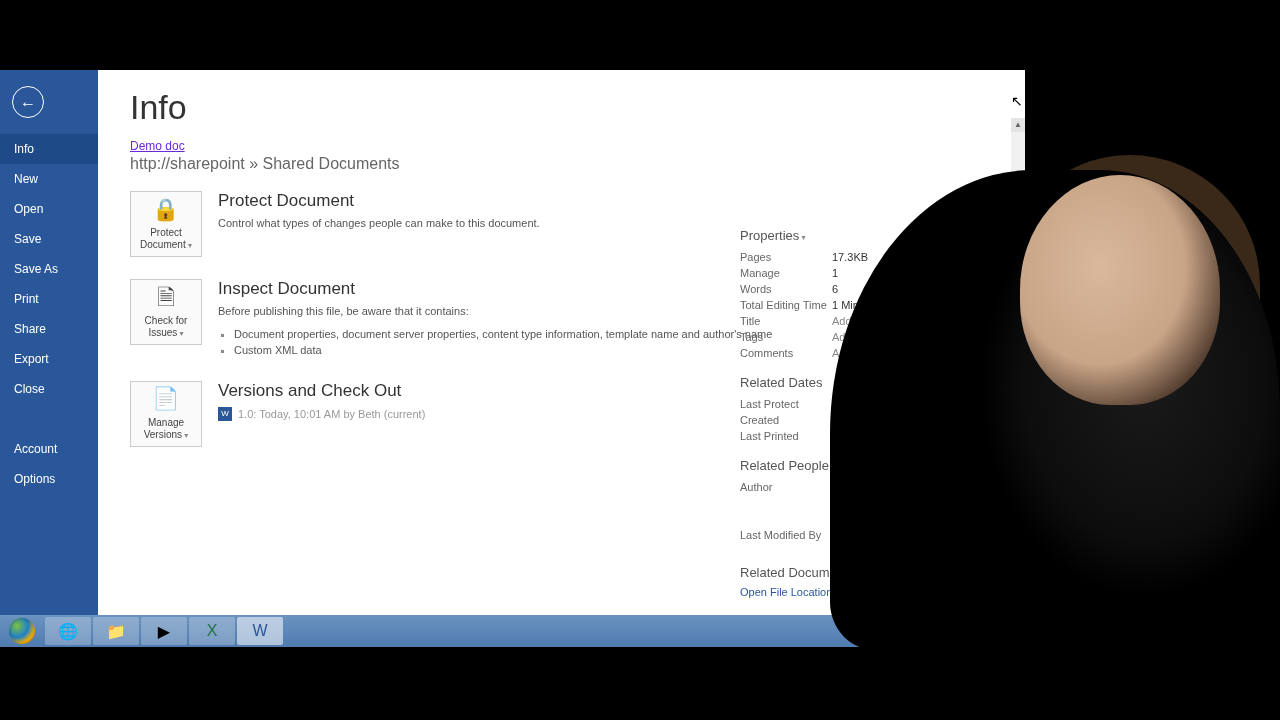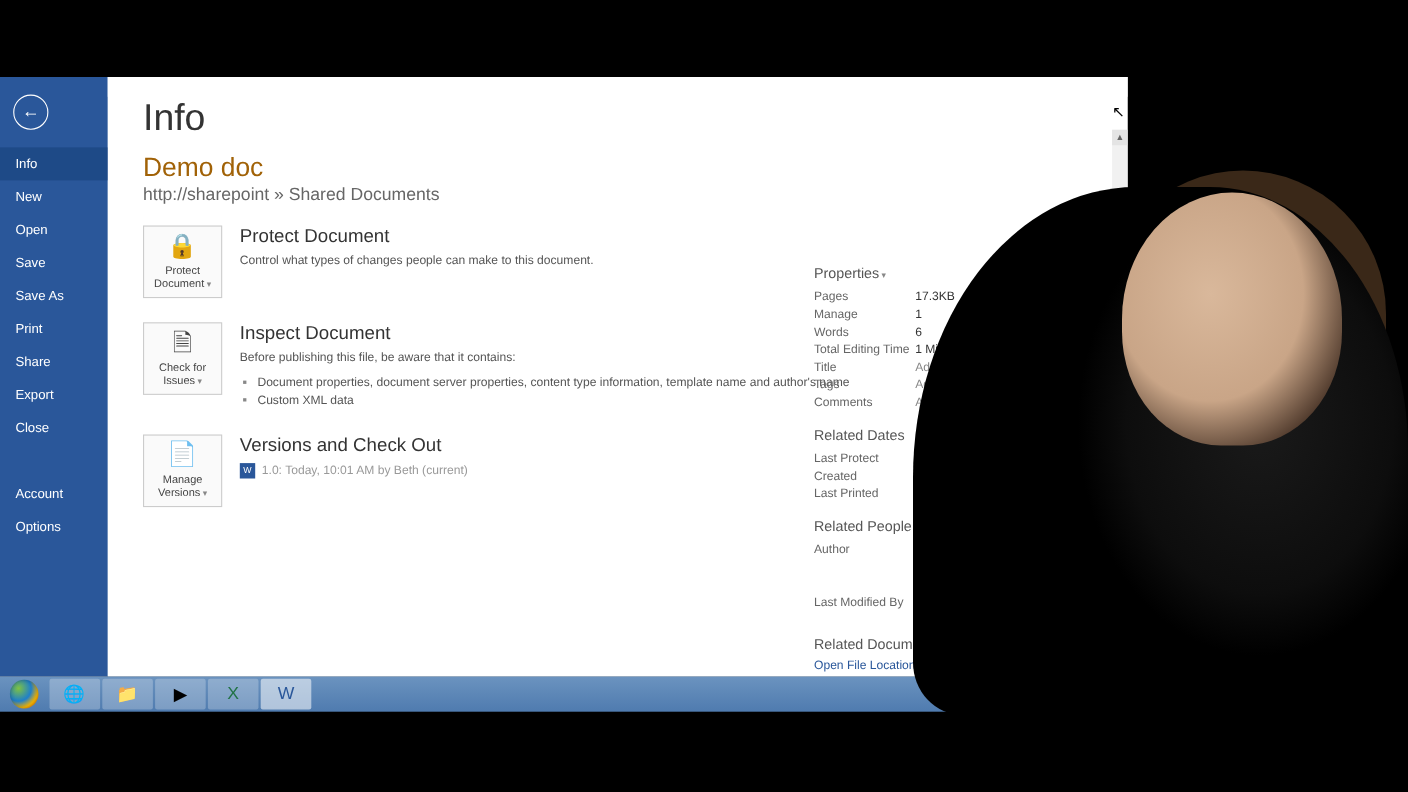--- a/index.html
+++ b/index.html
@@ -9,35 +9,35 @@
 .title-bar .controls { position: absolute; right: 6px; top: 0; display: flex; gap: 8px; font-size: 12px; color: #666; }
 .title-bar .controls span { width: 16px; text-align: center; cursor: default; }
 .user-label { position: absolute; right: 18px; top: 28px; font-size: 11px; color: #555; }
 .sidebar { width: 98px; background: #2a579a; color: #fff; display: flex; flex-direction: column; padding-top: 8px; }
 .back-btn { width: 32px; height: 32px; border: 1.5px solid #fff; border-radius: 50%; margin: 8px 0 16px 12px; display: flex; align-items: center; justify-content: center; font-size: 16px; cursor: pointer; }
 .nav-item { padding: 8px 14px; font-size: 12px; cursor: pointer; }
 .nav-item.active { background: #1e4a87; }
 .nav-sep { height: 30px; }
 .main { flex: 1; background: #fff; padding: 18px 32px 0 32px; position: relative; overflow: hidden; }
 .page-title { font-size: 34px; font-weight: 300; color: #333; margin-bottom: 12px; }
-.doc-title { font-size: 24px; color: #a16207; margin-bottom: 2px; }
+.doc-title { font-size: 12px; color: #6d28d9; margin-bottom: 2px; text-decoration: underline; }
 .doc-path { font-size: 16px; color: #666; margin-bottom: 18px; }
 .section-row { display: flex; gap: 16px; margin-bottom: 22px; }
 .big-btn { width: 72px; height: 66px; border: 1px solid #ccc; background: #fafafa; display: flex; flex-direction: column; align-items: center; justify-content: center; font-size: 10px; color: #444; text-align: center; cursor: pointer; padding: 4px; line-height: 1.2; }
 .big-btn .icon-slot { font-size: 22px; margin-bottom: 4px; }
 .section-body h3 { font-size: 17px; font-weight: 400; color: #333; margin-bottom: 4px; }
 .section-body p, .section-body li { font-size: 11px; color: #555; line-height: 1.5; }
 .section-body ul { margin-top: 6px; padding-left: 16px; }
 .section-body ul li { list-style: square; color: #888; }
 .section-body ul li span { color: #555; }
 .version-line { font-size: 11px; color: #999; margin-top: 6px; display: flex; align-items: center; gap: 6px; }
 .version-line .wicon { width: 14px; height: 14px; background: #2a579a; color: #fff; font-size: 8px; display: flex; align-items: center; justify-content: center; }
 .props-panel { position: absolute; left: 642px; top: 158px; width: 280px; font-size: 11px; color: #444; }
 .props-panel h4 { font-size: 13px; font-weight: 400; color: #555; margin: 14px 0 6px 0; }
-.props-panel h4:first-child { margin-top: 13px; }
+.props-panel h4:first-child { margin-top: 0; }
 .prop-row { display: flex; padding: 2px 0; }
 .prop-row .k { width: 92px; color: #666; }
 .prop-row .v { color: #333; }
 .prop-row .v.placeholder { color: #888; cursor: text; }
 .person-row { display: flex; align-items: center; gap: 8px; margin: 4px 0; }
 .avatar { width: 26px; height: 26px; background: #ddd; display: flex; align-items: center; justify-content: center; color: #aaa; font-size: 16px; }
 .add-author { font-size: 11px; color: #888; margin-left: 34px; cursor: text; }
 .link-blue { color: #2a579a; cursor: pointer; }
 .scroll-track { position: absolute; right: 0; top: 48px; width: 14px; bottom: 0; background: #f1f1f1; }
 .scroll-up { width: 14px; height: 14px; background: #e4e4e4; font-size: 8px; text-align: center; line-height: 14px; color: #666; }

